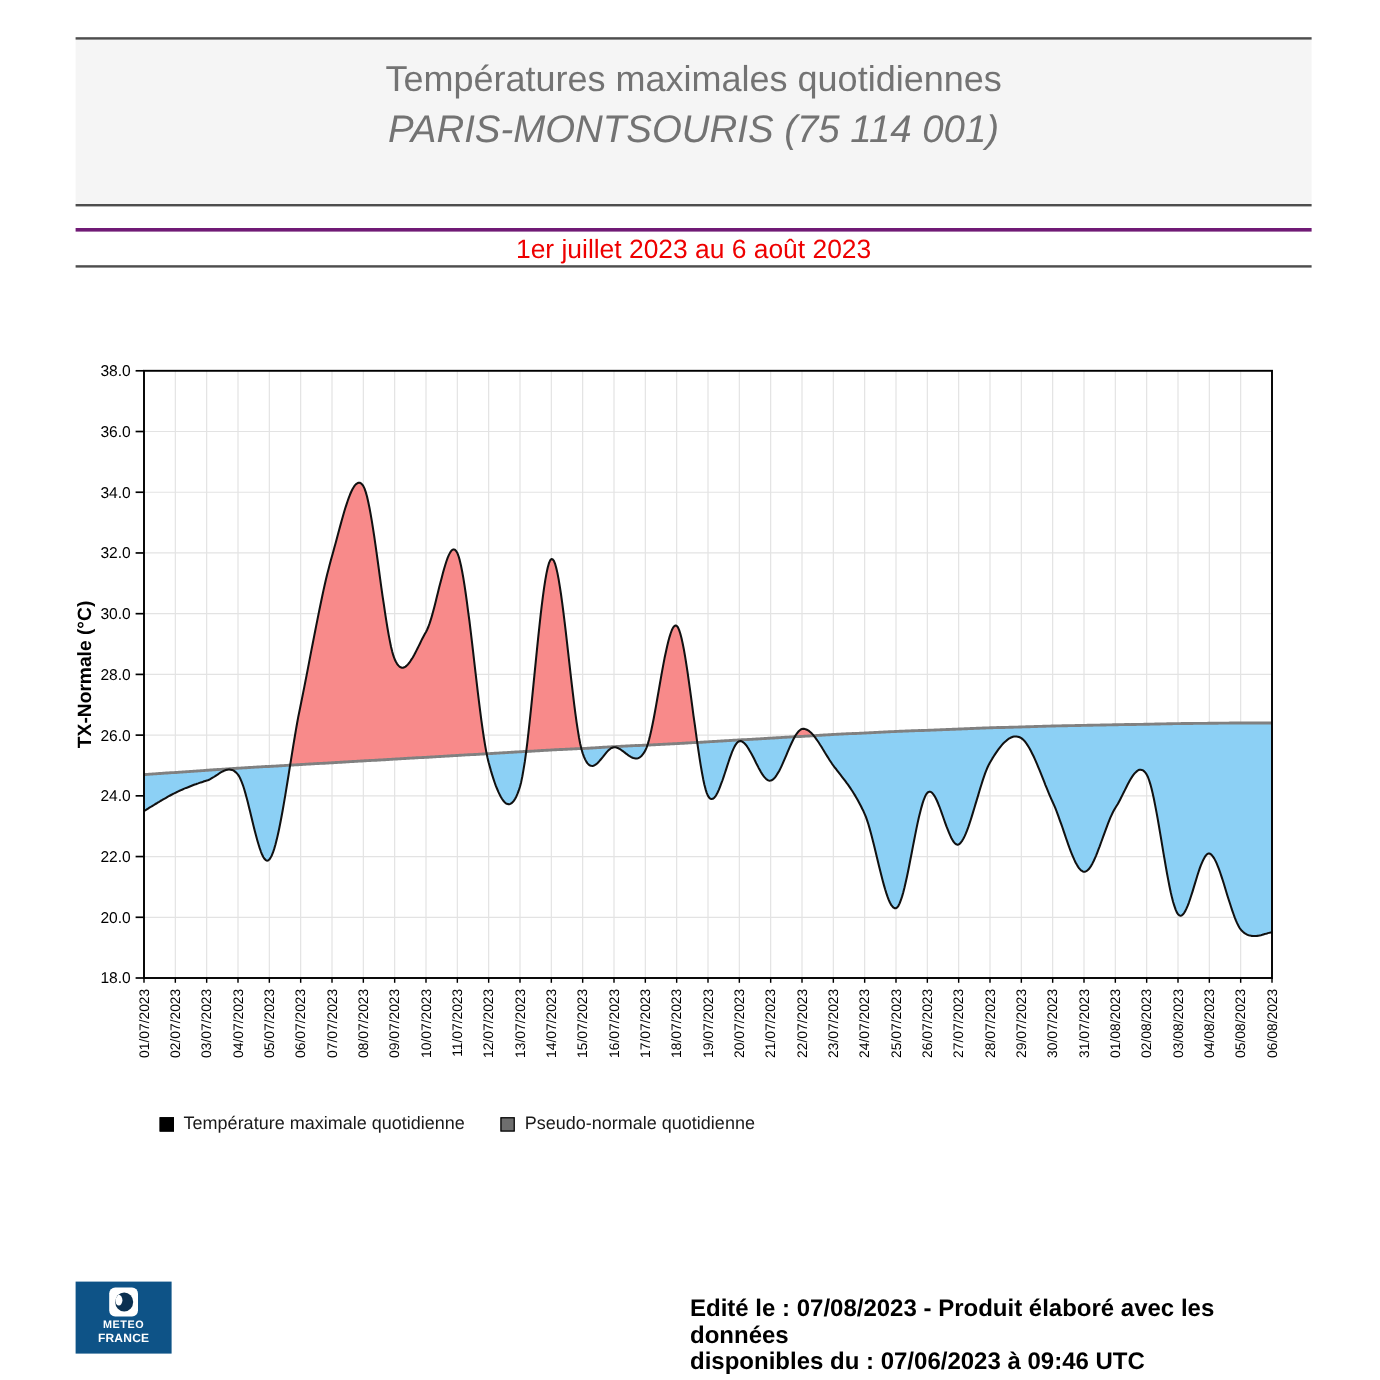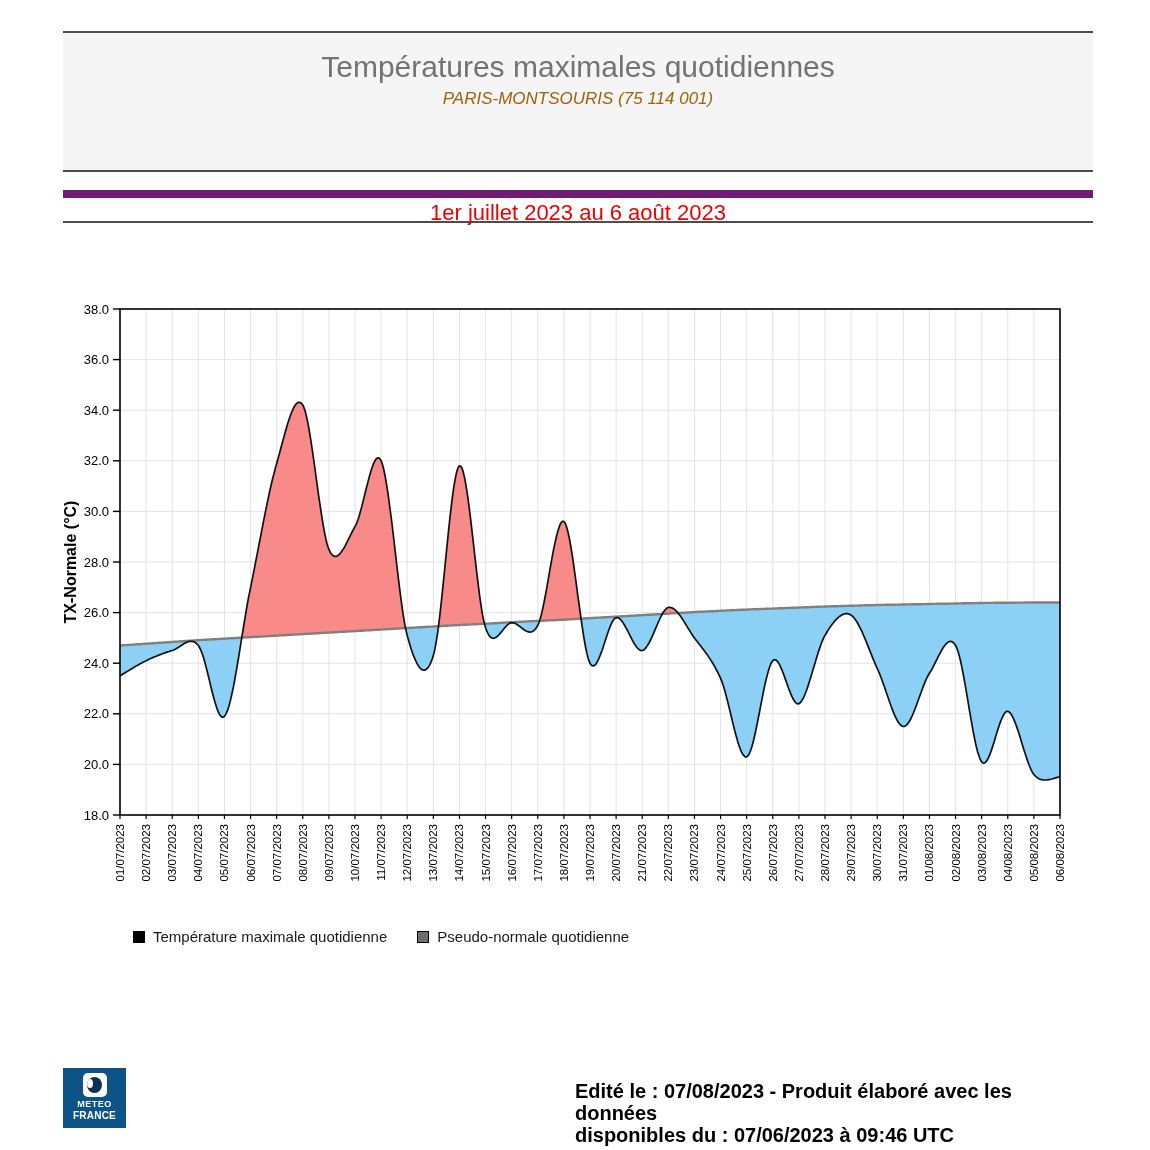--- a/index.html
+++ b/index.html
@@ -4,40 +4,40 @@
 <style>
   html,body{margin:0;padding:0;background:#ffffff;}
   body{width:1150px;height:1150px;position:relative;font-family:"Liberation Sans",sans-serif;color:#000;overflow:hidden;}
 
   .header-box{
     position:absolute;left:63px;top:31px;width:1030px;height:141px;
     background:#F5F5F5;border-top:2px solid #4d4d4d;border-bottom:2px solid #4d4d4d;
     text-align:center;box-sizing:border-box;
   }
   .chart-title{margin-top:16px;font-size:30px;line-height:1.2;color:#737373;}
-  .chart-subtitle{margin-top:4px;font-size:17px;font-style:italic;color:#a16207;}
+  .chart-subtitle{margin-top:4px;font-size:32px;font-style:italic;color:#737373;}
 
   .period-band{
     position:absolute;left:63px;top:190px;width:1030px;height:33px;
-    border-top:8px solid #701a75;border-bottom:2px solid #4d4d4d;
+    border-top:3px solid #701a75;border-bottom:2px solid #4d4d4d;
     box-sizing:border-box;text-align:center;
   }
   .period-text{font-size:22px;line-height:30px;color:#ee0000;}
 
   #chart-svg{position:absolute;left:0;top:0;width:1150px;height:1150px;}
 
   .legend-row{
     position:absolute;left:133px;top:928px;display:flex;gap:30px;
   }
   .legend-item{display:flex;align-items:center;gap:8px;}
   .legend-swatch{width:12px;height:12px;display:inline-block;border:1px solid #000;box-sizing:border-box;}
   .legend-label{font-size:15px;color:#1a1a1a;}
 
   .mf-logo{
-    position:absolute;left:63px;top:1068px;width:63px;height:60px;background:#0E5387;
+    position:absolute;left:63px;top:1068px;width:80px;height:60px;background:#0E5387;
     display:flex;flex-direction:column;align-items:center;
   }
   .mf-emblem{margin-top:5px;width:24px;height:24px;background:#fff;border-radius:5px;
     display:flex;align-items:center;justify-content:center;}
   .mf-circle{width:15px;height:16px;background:#0b3050;border-radius:50%;position:relative;overflow:hidden;}
   .mf-circle::before{content:"";position:absolute;left:0px;top:2px;width:6px;height:9px;background:#fff;border-radius:50%;}
   .mf-text{color:#fff;font-weight:bold;font-size:9px;line-height:11px;letter-spacing:0.5px;margin-top:2px;}
   .mf-text2{color:#fff;font-weight:bold;font-size:10px;line-height:11px;letter-spacing:0.2px;}
 
   .footer-text{

